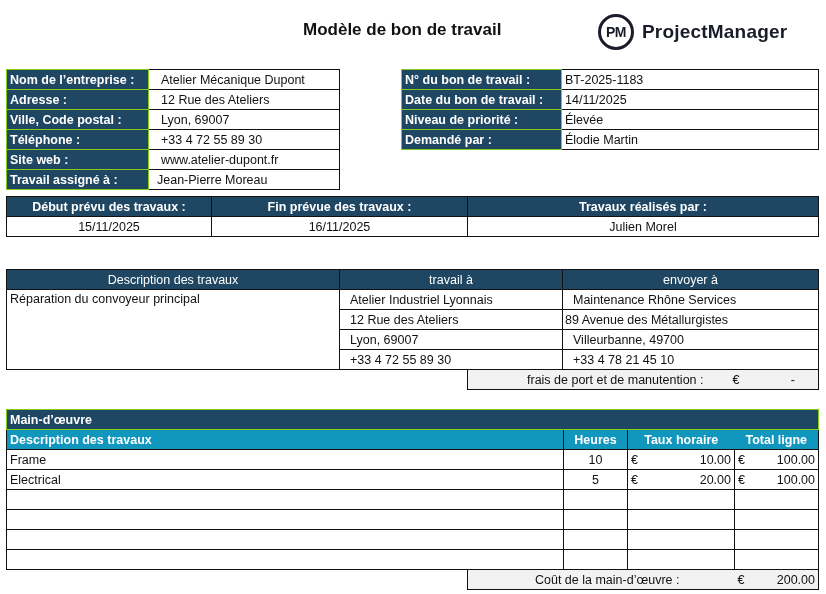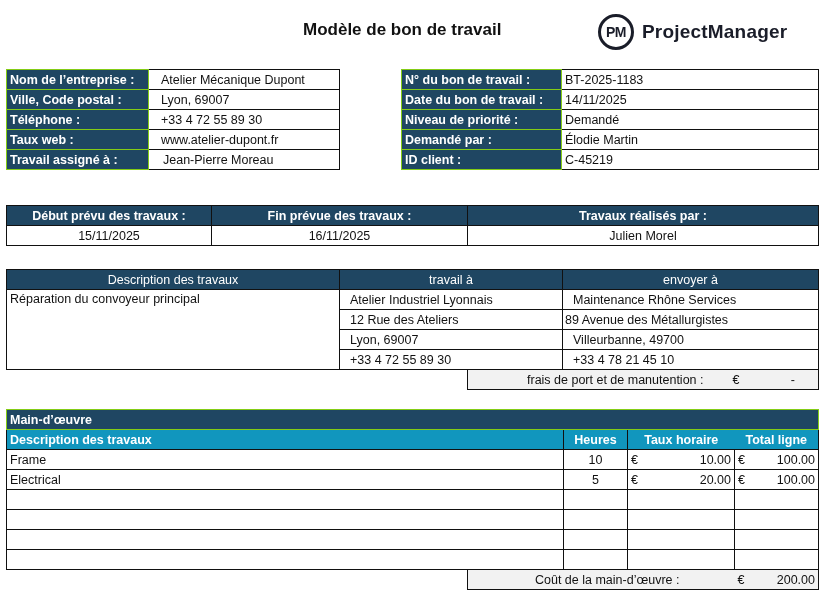--- a/index.html
+++ b/index.html
@@ -44,68 +44,68 @@
   <colgroup>
       <col style="width:142px">
       <col style="width:191px">
     </colgroup>
   <tbody>
       <tr>
         <td class="lbl">Nom de l’entreprise :</td>
         <td class="val" style="padding-left:12px">Atelier Mécanique Dupont</td>
       </tr>
   <tr>
+        <td class="lbl">Adresse :</td>
+        <td class="val" style="padding-left:12px">12 Rue des Ateliers</td>
+      </tr>
+  <tr>
         <td class="lbl">Ville, Code postal :</td>
         <td class="val" style="padding-left:12px">Lyon, 69007</td>
       </tr>
   <tr>
         <td class="lbl">Téléphone :</td>
         <td class="val" style="padding-left:12px">+33 4 72 55 89 30</td>
       </tr>
   <tr>
-        <td class="lbl">Taux web :</td>
+        <td class="lbl">Site web :</td>
         <td class="val" style="padding-left:12px">www.atelier-dupont.fr</td>
       </tr>
   <tr>
         <td class="lbl">Travail assigné à :</td>
-        <td class="val" style="padding-left:14px">Jean-Pierre Moreau</td>
+        <td class="val" style="padding-left:8px">Jean-Pierre Moreau</td>
       </tr>
 </tbody>
   </table>
 
 <table class="abs" style="left:401px; top:69px; width:417px;">
   <colgroup>
       <col style="width:160px">
       <col style="width:257px">
     </colgroup>
   <tbody>
       <tr>
         <td class="lbl">N° du bon de travail :</td>
         <td class="val">BT-2025-1183</td>
       </tr>
   <tr>
         <td class="lbl">Date du bon de travail :</td>
         <td class="val">14/11/2025</td>
       </tr>
   <tr>
         <td class="lbl">Niveau de priorité :</td>
-        <td class="val">Demandé</td>
+        <td class="val">Élevée</td>
       </tr>
   <tr>
         <td class="lbl">Demandé par :</td>
         <td class="val">Élodie Martin</td>
       </tr>
-  <tr>
-        <td class="lbl">ID client :</td>
-        <td class="val">C-45219</td>
-      </tr>
-</tbody>
-  </table>
-
-<table class="abs" style="left:6px; top:205px; width:812px;">
+</tbody>
+  </table>
+
+<table class="abs" style="left:6px; top:196px; width:812px;">
   <colgroup>
       <col style="width:205px">
       <col style="width:256px">
       <col style="width:351px">
     </colgroup>
   <tbody>
       <tr>
     <td class="hdrb">Début prévu des travaux :</td>
     <td class="hdrb">Fin prévue des travaux :</td>
     <td class="hdrb">Travaux réalisés par :</td>

